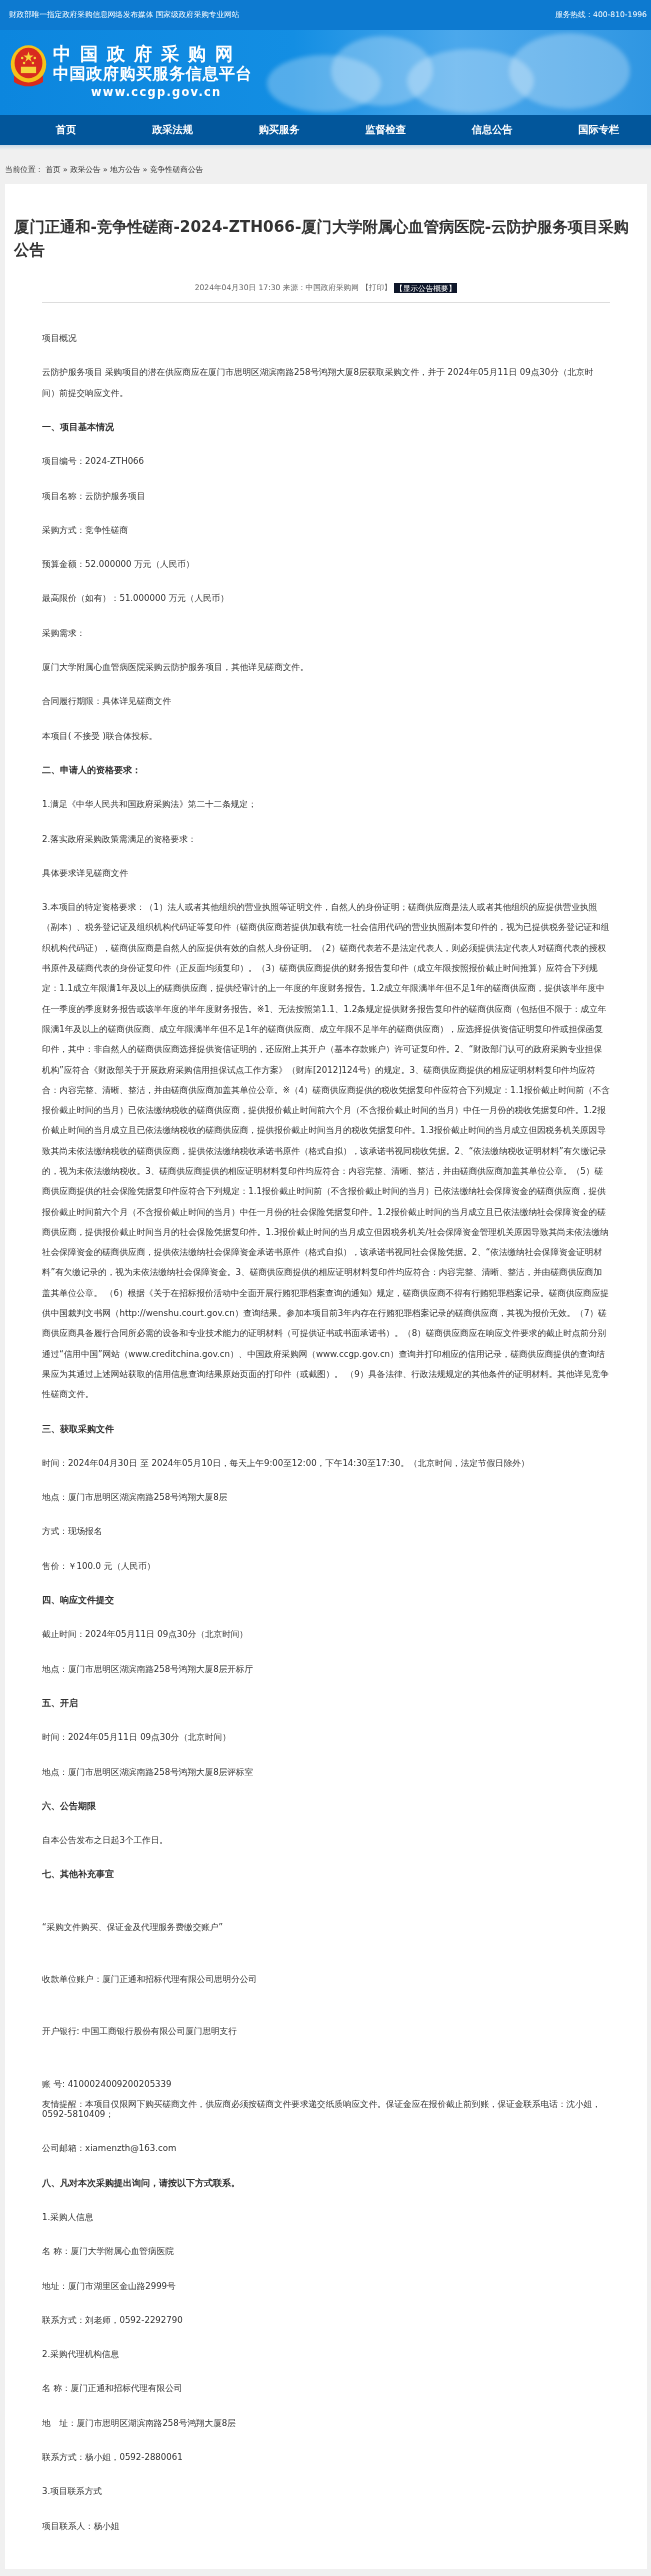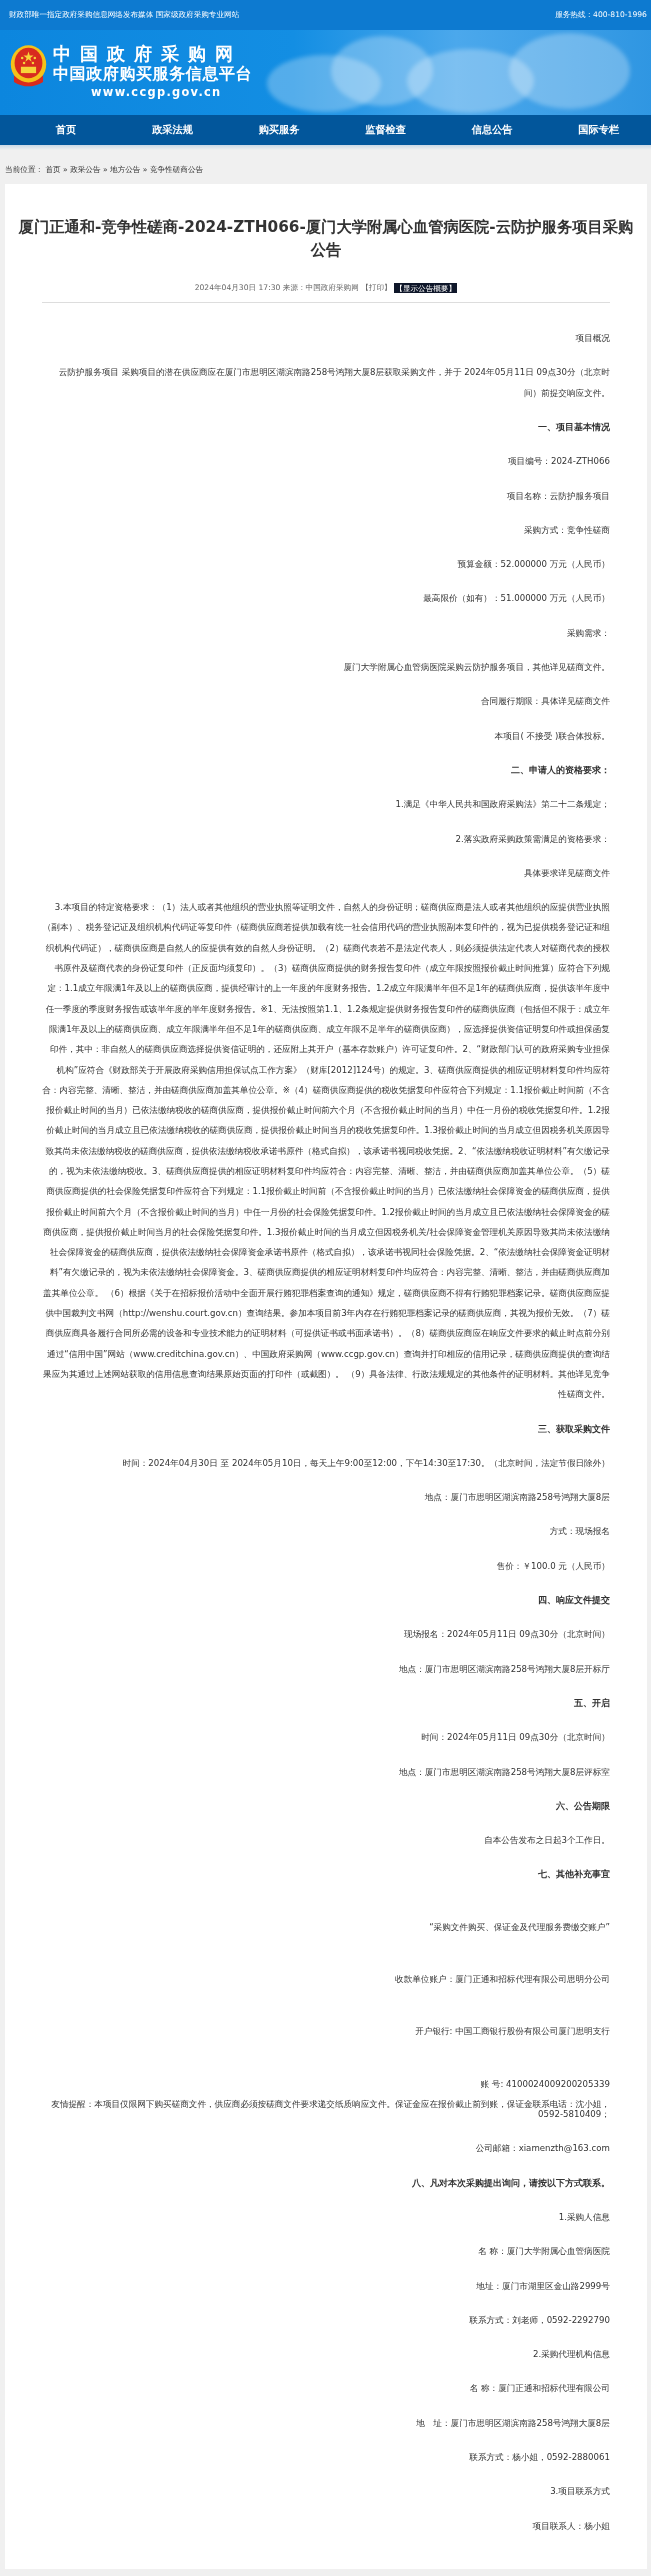--- a/index.html
+++ b/index.html
@@ -11,26 +11,26 @@
   .logo-text { position: absolute; left: 53px; top: 14px; color: #fff; }
   .logo-line1 { font-size: 18px; font-weight: bold; letter-spacing: 9px; line-height: 20.3px; }
   .logo-line2 { font-size: 16px; font-weight: bold; letter-spacing: 0.6px; line-height: 20.3px; }
   .logo-url { font-size: 11.4px; font-weight: bold; letter-spacing: 1.3px; margin-left: 38px; line-height: 14px; }
   .nav { height: 30px; background: #02569b; display: flex; padding-left: 12.7px; }
   .nav-item { width: 109px; text-align: center; line-height: 30px; font-size: 10.2px; font-weight: bold; color: #fff; cursor: pointer; }
   .nav-shadow { height: 5.1px; background: linear-gradient(#c9d8e6, #f0f0f0); }
   .breadcrumb { font-size: 7.6px; color: #333; padding: 15.3px 0 0 5.1px; height: 34px; }
   .breadcrumb a { color: #333; text-decoration: none; cursor: pointer; }
   .card { margin: 0 5.1px 0 5.1px; background: #fff; padding: 0 0 19px 0; min-height: 2353px; }
-  .title { text-align: center; font-size: 15.3px; font-weight: bold; color: #333; line-height: 23px; padding: 32px 9px 0 9px; }
+  .title { text-align: left; font-size: 15.3px; font-weight: bold; color: #333; line-height: 23px; padding: 32px 9px 0 9px; }
   .meta { text-align: center; font-size: 7.6px; color: #666; margin-top: 21px; }
   .meta .summary { background: #0f172a; color: #fff; padding: 0.6px 1.3px; cursor: pointer; }
   .meta .print { cursor: pointer; }
   .divider { height: 0.6px; background: #ddd; margin: 9px 37px 0 37px; }
-  .content { padding: 25.4px 37px 0 37px; font-size: 8.6px; line-height: 20.3px; color: #333; text-align: right; }
+  .content { padding: 25.4px 37px 0 37px; font-size: 8.6px; line-height: 20.3px; color: #333; }
   .content p { margin-bottom: 14px; }
   .content p.tight { margin-bottom: 3.8px; margin-top: 32px; }
   .content p.notice { line-height: 10.2px; }
   .content h3 { font-size: 9px; font-weight: bold; margin-bottom: 14px; }
 </style>
 </head>
 <body>
 
 <div class="topbar">
   <span>财政部唯一指定政府采购信息网络发布媒体 国家级政府采购专业网站</span>
@@ -112,21 +112,21 @@
     <p>具体要求详见磋商文件</p>
     <p>3.本项目的特定资格要求：（1）法人或者其他组织的营业执照等证明文件，自然人的身份证明；磋商供应商是法人或者其他组织的应提供营业执照（副本）、税务登记证及组织机构代码证等复印件（磋商供应商若提供加载有统一社会信用代码的营业执照副本复印件的，视为已提供税务登记证和组织机构代码证），磋商供应商是自然人的应提供有效的自然人身份证明。（2）磋商代表若不是法定代表人，则必须提供法定代表人对磋商代表的授权书原件及磋商代表的身份证复印件（正反面均须复印）。（3）磋商供应商提供的财务报告复印件（成立年限按照报价截止时间推算）应符合下列规定：1.1成立年限满1年及以上的磋商供应商，提供经审计的上一年度的年度财务报告。1.2成立年限满半年但不足1年的磋商供应商，提供该半年度中任一季度的季度财务报告或该半年度的半年度财务报告。※1、无法按照第1.1、1.2条规定提供财务报告复印件的磋商供应商（包括但不限于：成立年限满1年及以上的磋商供应商、成立年限满半年但不足1年的磋商供应商、成立年限不足半年的磋商供应商），应选择提供资信证明复印件或担保函复印件，其中：非自然人的磋商供应商选择提供资信证明的，还应附上其开户（基本存款账户）许可证复印件。2、“财政部门认可的政府采购专业担保机构”应符合《财政部关于开展政府采购信用担保试点工作方案》（财库[2012]124号）的规定。3、磋商供应商提供的相应证明材料复印件均应符合：内容完整、清晰、整洁，并由磋商供应商加盖其单位公章。※（4）磋商供应商提供的税收凭据复印件应符合下列规定：1.1报价截止时间前（不含报价截止时间的当月）已依法缴纳税收的磋商供应商，提供报价截止时间前六个月（不含报价截止时间的当月）中任一月份的税收凭据复印件。1.2报价截止时间的当月成立且已依法缴纳税收的磋商供应商，提供报价截止时间当月的税收凭据复印件。1.3报价截止时间的当月成立但因税务机关原因导致其尚未依法缴纳税收的磋商供应商，提供依法缴纳税收承诺书原件（格式自拟），该承诺书视同税收凭据。2、“依法缴纳税收证明材料”有欠缴记录的，视为未依法缴纳税收。3、磋商供应商提供的相应证明材料复印件均应符合：内容完整、清晰、整洁，并由磋商供应商加盖其单位公章。（5）磋商供应商提供的社会保险凭据复印件应符合下列规定：1.1报价截止时间前（不含报价截止时间的当月）已依法缴纳社会保障资金的磋商供应商，提供报价截止时间前六个月（不含报价截止时间的当月）中任一月份的社会保险凭据复印件。1.2报价截止时间的当月成立且已依法缴纳社会保障资金的磋商供应商，提供报价截止时间当月的社会保险凭据复印件。1.3报价截止时间的当月成立但因税务机关/社会保障资金管理机关原因导致其尚未依法缴纳社会保障资金的磋商供应商，提供依法缴纳社会保障资金承诺书原件（格式自拟），该承诺书视同社会保险凭据。2、“依法缴纳社会保障资金证明材料”有欠缴记录的，视为未依法缴纳社会保障资金。3、磋商供应商提供的相应证明材料复印件均应符合：内容完整、清晰、整洁，并由磋商供应商加盖其单位公章。 （6）根据《关于在招标报价活动中全面开展行贿犯罪档案查询的通知》规定，磋商供应商不得有行贿犯罪档案记录。磋商供应商应提供中国裁判文书网（http://wenshu.court.gov.cn）查询结果。参加本项目前3年内存在行贿犯罪档案记录的磋商供应商，其视为报价无效。（7）磋商供应商具备履行合同所必需的设备和专业技术能力的证明材料（可提供证书或书面承诺书）。（8）磋商供应商应在响应文件要求的截止时点前分别通过“信用中国”网站（www.creditchina.gov.cn）、中国政府采购网（www.ccgp.gov.cn）查询并打印相应的信用记录，磋商供应商提供的查询结果应为其通过上述网站获取的信用信息查询结果原始页面的打印件（或截图）。 （9）具备法律、行政法规规定的其他条件的证明材料。其他详见竞争性磋商文件。</p>
 
     <h3>三、获取采购文件</h3>
     <p>时间：2024年04月30日 至 2024年05月10日，每天上午9:00至12:00，下午14:30至17:30。（北京时间，法定节假日除外）</p>
     <p>地点：厦门市思明区湖滨南路258号鸿翔大厦8层</p>
     <p>方式：现场报名</p>
     <p>售价：￥100.0 元（人民币）</p>
 
     <h3>四、响应文件提交</h3>
-    <p>现场报名：2024年05月11日 09点30分（北京时间）</p>
+    <p>截止时间：2024年05月11日 09点30分（北京时间）</p>
     <p>地点：厦门市思明区湖滨南路258号鸿翔大厦8层开标厅</p>
 
     <h3>五、开启</h3>
     <p>时间：2024年05月11日 09点30分（北京时间）</p>
     <p>地点：厦门市思明区湖滨南路258号鸿翔大厦8层评标室</p>
 
     <h3>六、公告期限</h3>
     <p>自本公告发布之日起3个工作日。</p>
 
     <h3>七、其他补充事宜</h3>

